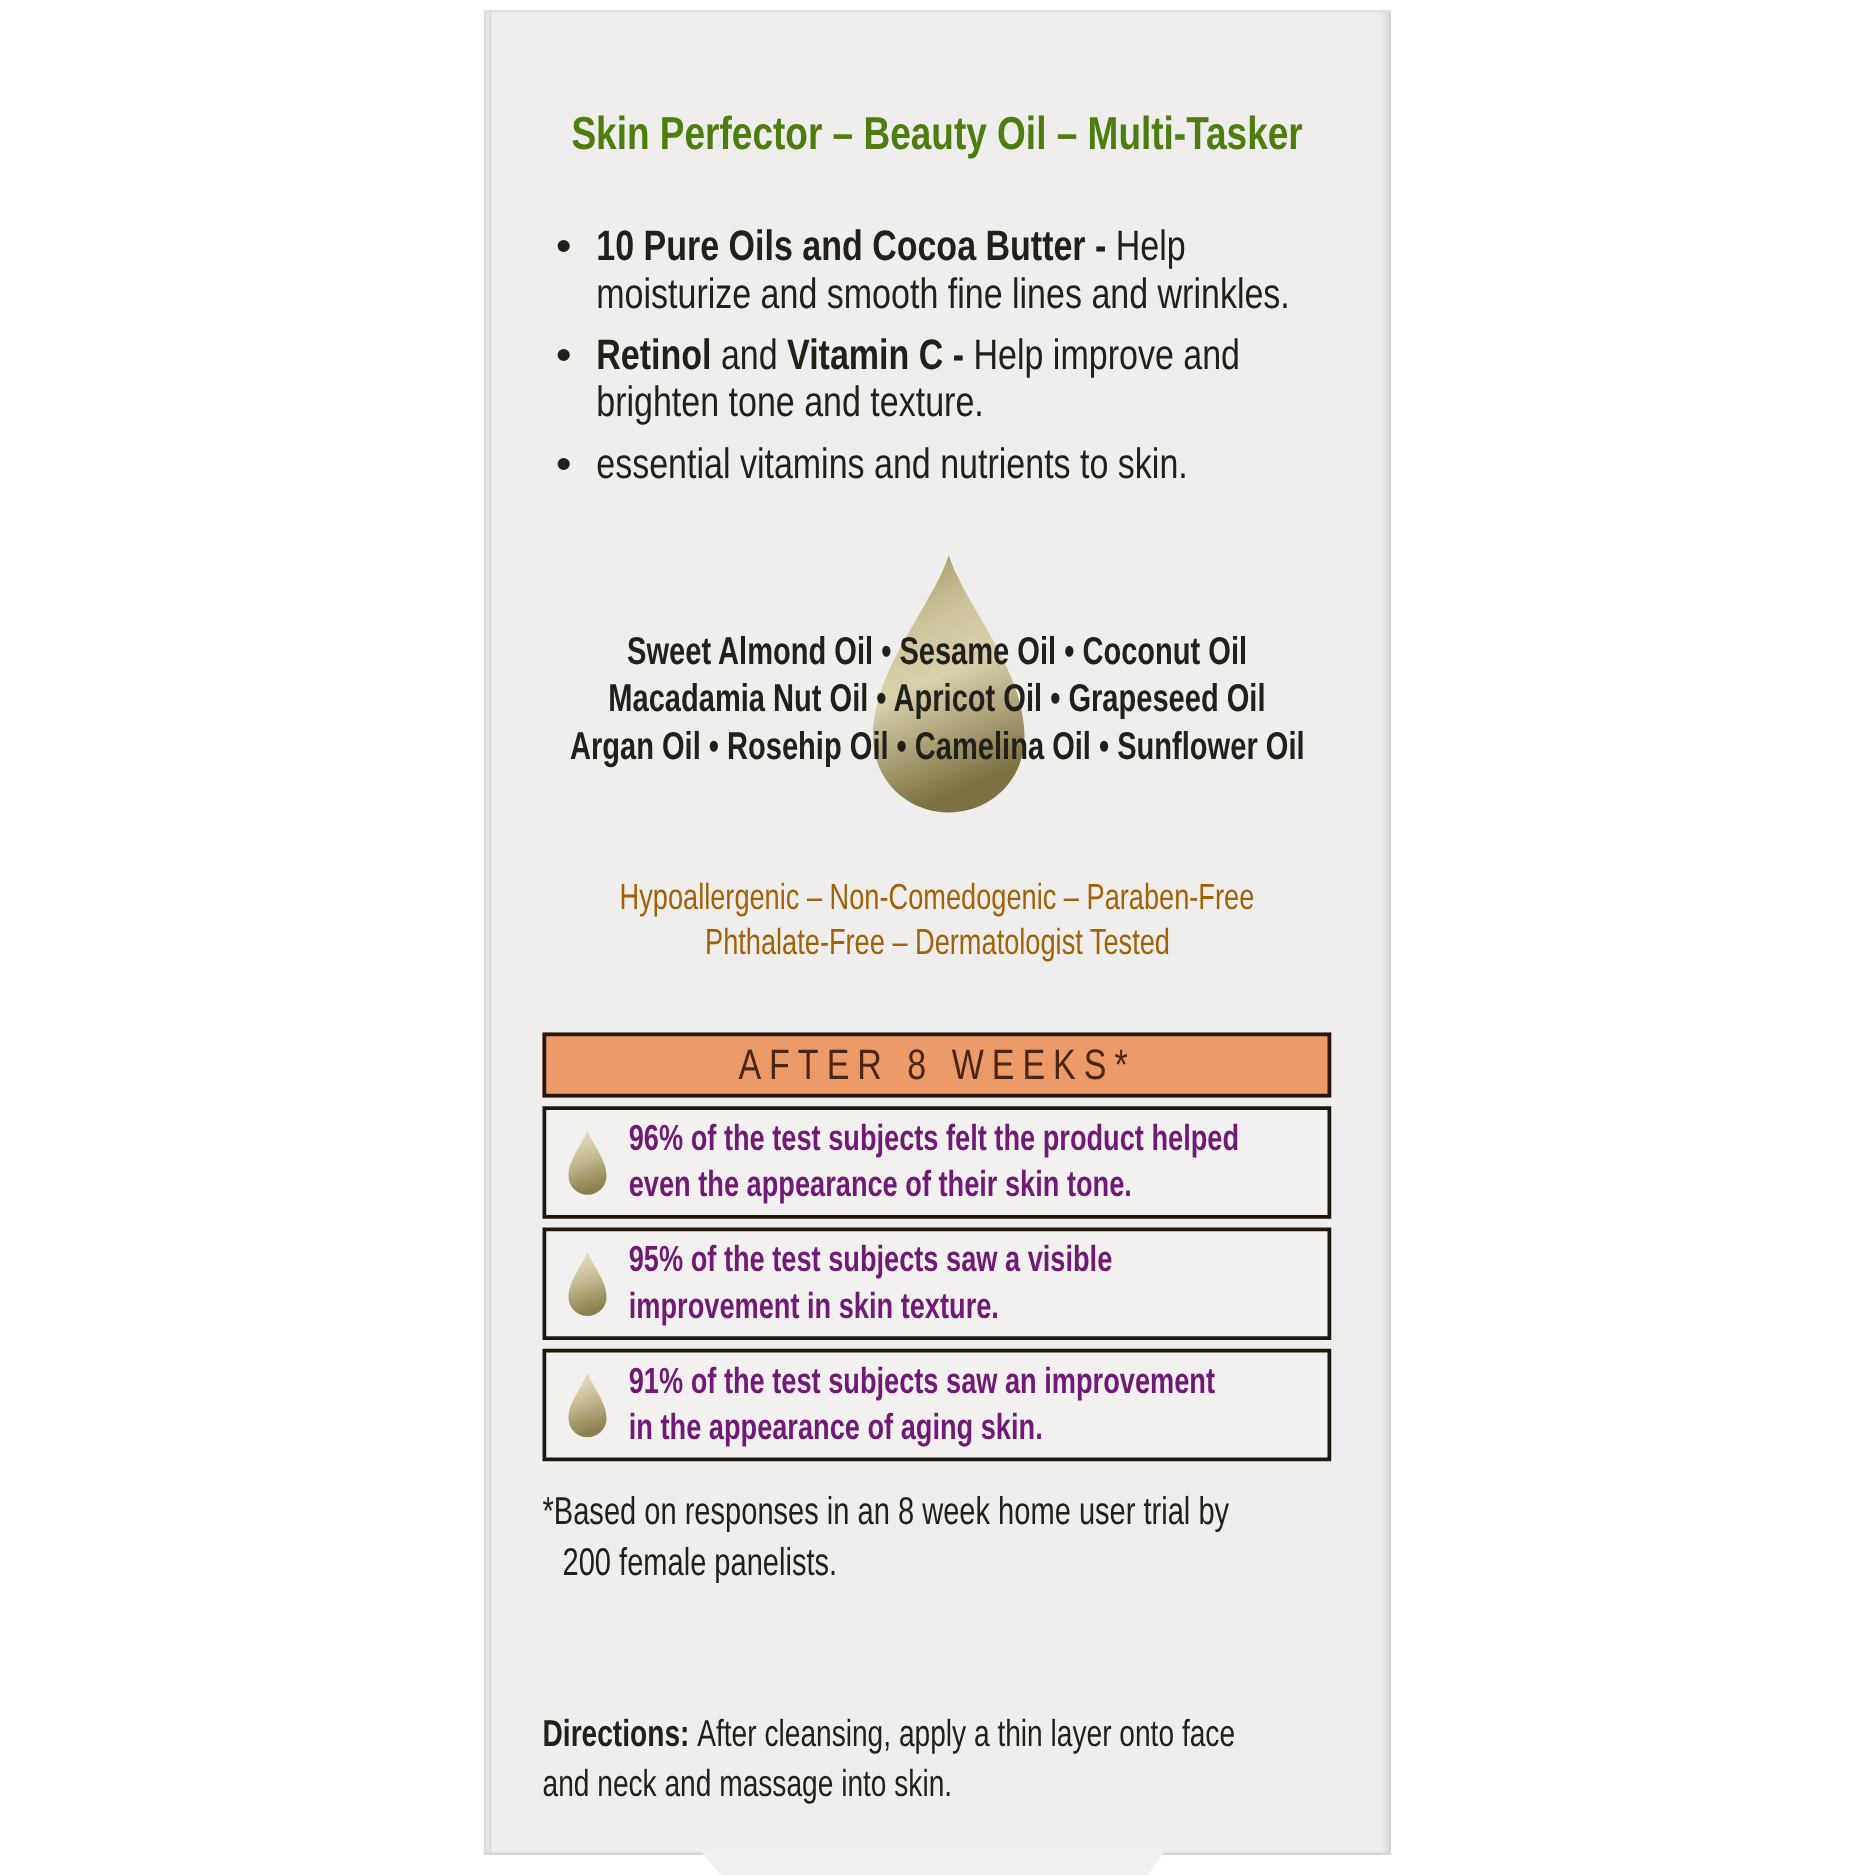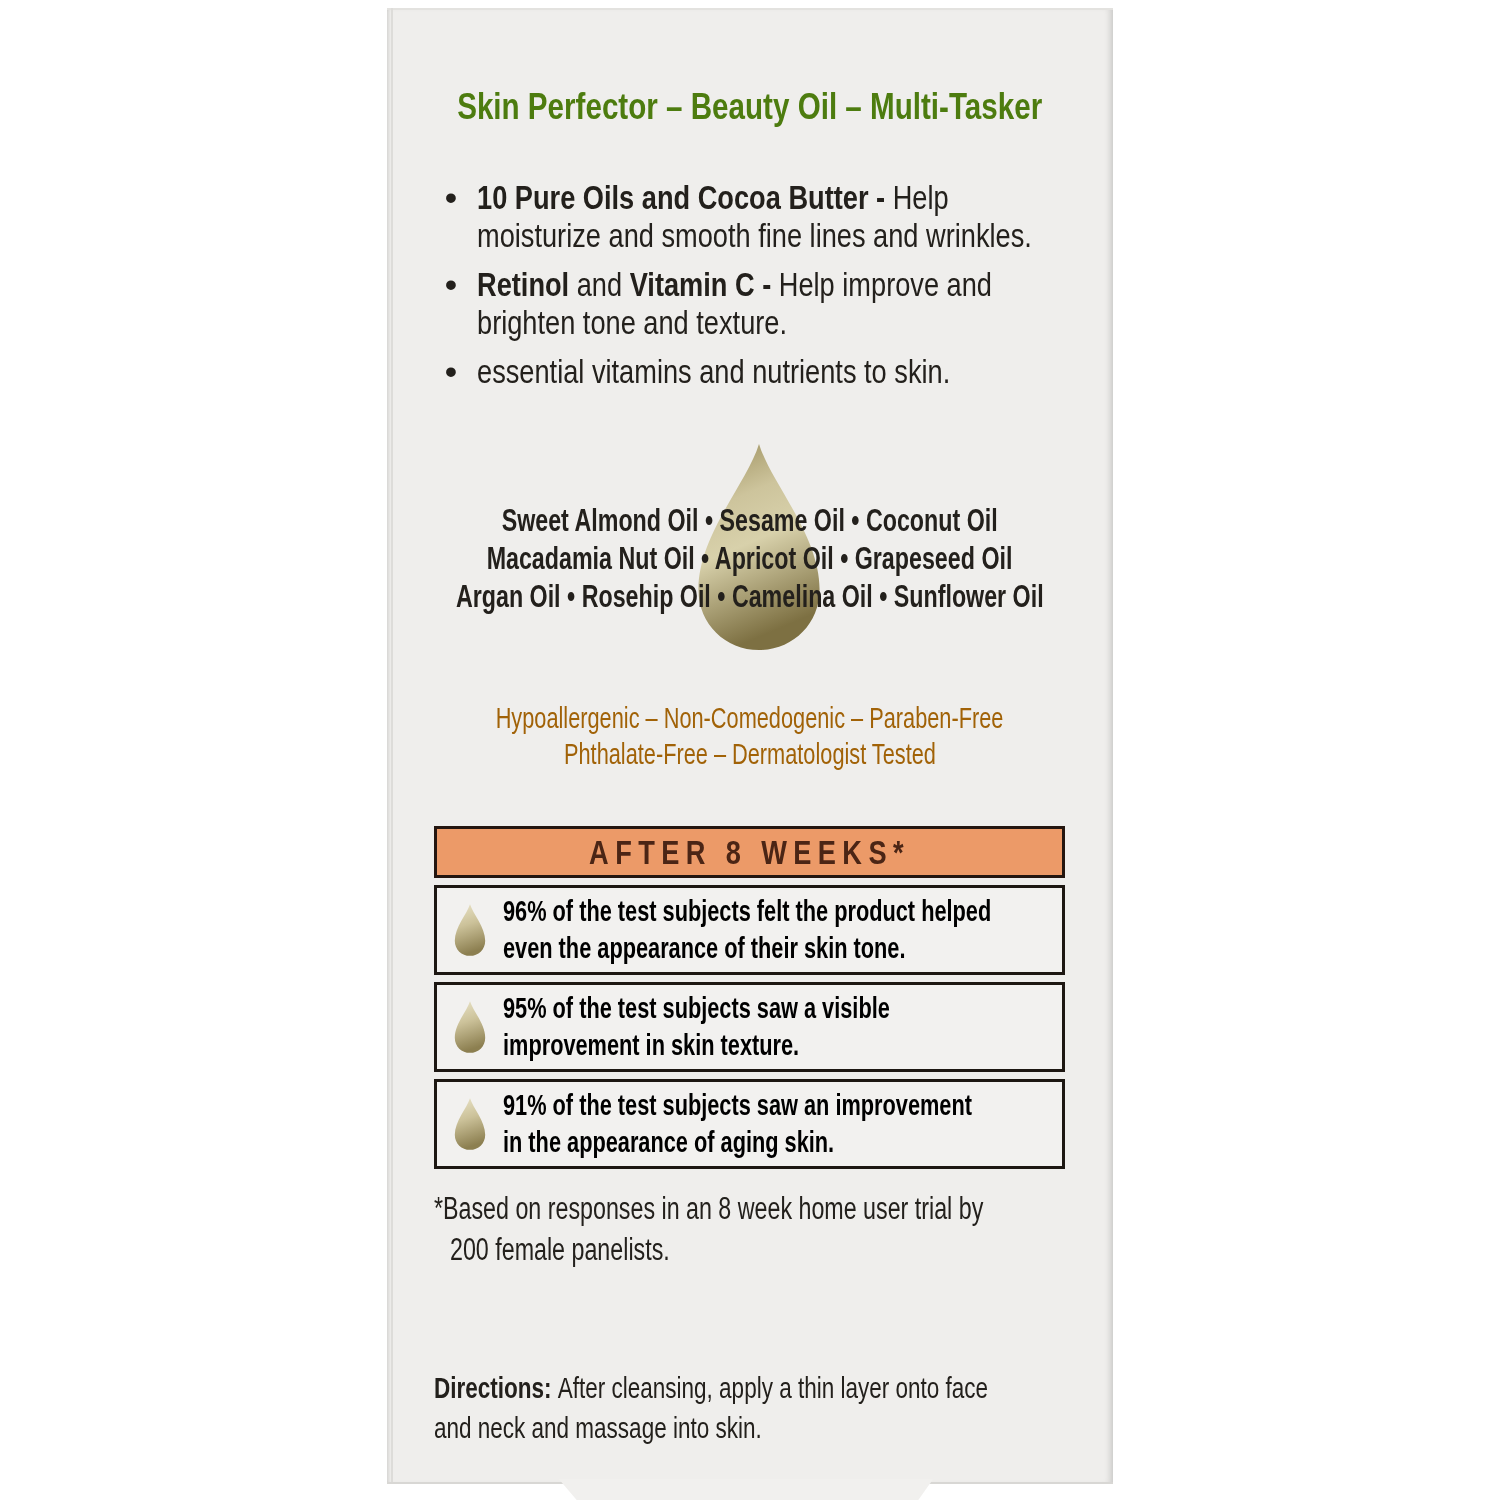--- a/index.html
+++ b/index.html
@@ -42,26 +42,26 @@
   .oils{position:absolute;top:494px;left:0;width:100%;z-index:1;
     font-weight:bold;font-size:31px;color:#23201c;text-align:center;}
   .oils .cline{height:38px;line-height:38px;}
 
   .claims{position:absolute;top:692px;left:0;width:100%;
     font-weight:normal;font-size:29px;color:#a16207;}
   .claims .cline{height:36px;line-height:36px;}
 
   .stats{position:absolute;top:818px;left:47px;width:631px;}
   .stats-header{box-sizing:border-box;height:52px;border:3px solid #241610;
-    background:#ec9a68;color:#4b2515;font-weight:bold;font-size:34px;letter-spacing:8px;
+    background:#ec9a68;color:#4b2515;font-weight:normal;font-size:34px;letter-spacing:8px;
     display:flex;justify-content:center;align-items:center;margin-bottom:7px;}
   .srow{box-sizing:border-box;height:90px;border:3px solid #1d1712;background:#f2f1ef;
     display:flex;align-items:center;gap:14px;padding:4px 8px 4px 14px;margin-bottom:7px;}
   .smalldrop{width:38px;height:54px;flex:0 0 auto;}
-  .stext{font-size:29px;font-weight:bold;color:#000000;}
+  .stext{font-size:29px;font-weight:bold;color:#701a75;}
   .stext>div{height:37px;line-height:37px;}
 
   .footnote{position:absolute;top:1180px;left:47px;font-size:31px;color:#23201c;}
   .footnote>div{height:41px;line-height:41px;}
   .fn2{padding-left:16px;}
 
   .directions{position:absolute;top:1360px;left:47px;font-size:30px;color:#23201c;}
   .directions>div{height:40px;line-height:40px;}
 
   .flap{position:absolute;left:168px;top:1471px;width:382px;height:27px;

